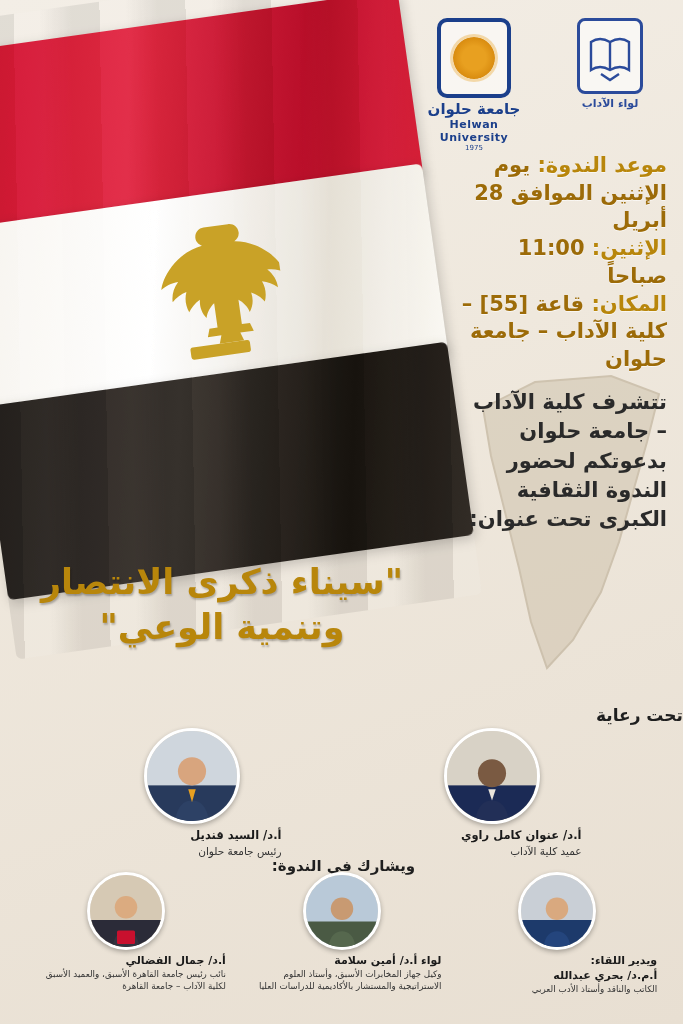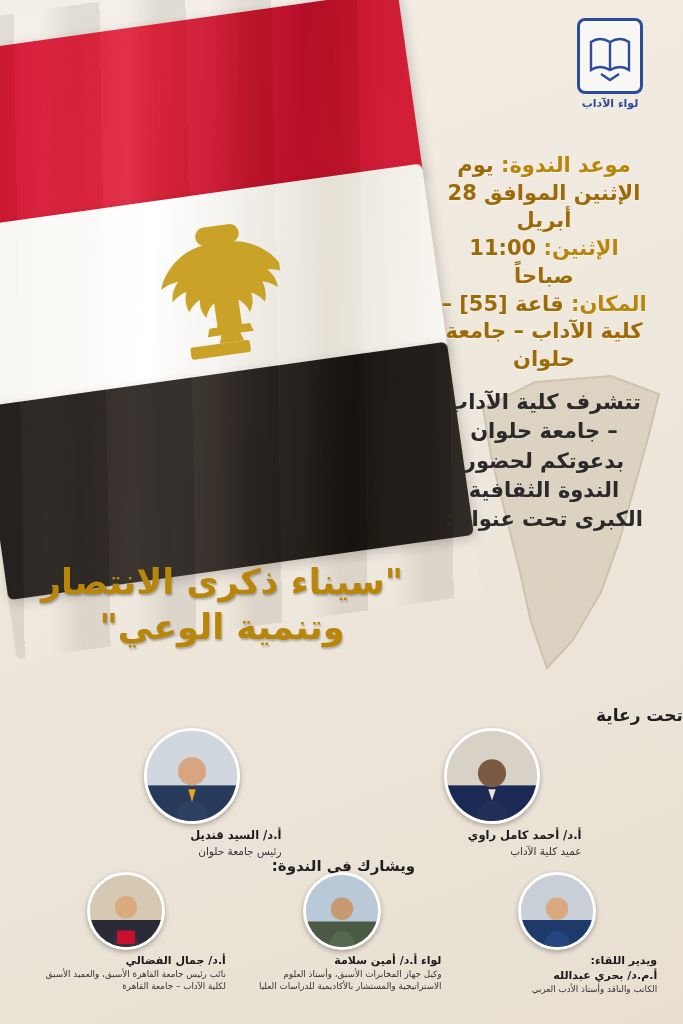--- a/index.html
+++ b/index.html
@@ -82,23 +82,23 @@
     border: 3px solid #2b4b9b; border-radius: 8px;
     background: rgba(255,255,255,0.6);
     display: flex; align-items: center; justify-content: center;
     color: #2b4b9b;
   }
   .arts-mark svg { width: 46px; height: 52px; }
   .arts-ar { color: #2b4b9b; font-size: 11px; font-weight: bold; margin-top: 3px; }
 
   
   .info-col {
-    position: absolute; right: 34px; top: 152px;
+    position: absolute; right: 16px; top: 152px;
     width: 210px;
-    text-align: center;
+    text-align: right;
     z-index: 5;
   }
   .meta {
     color: #b8860b;
     font-size: 21px; font-weight: bold; line-height: 1.32;
     text-shadow: 0 1px 0 rgba(255,255,255,0.6);
   }
   .meta .val { color: #9c6b08; }
   .invite {
     margin-top: 14px;
@@ -175,20 +175,28 @@
   </div>
 
   <div class="sinai">
     <svg viewBox="0 0 210 300" aria-hidden="true">
       <path d="M150 4 L198 22 L186 70 L172 120 L158 170 L140 220 L112 268 L86 296 L70 250 L58 196 L44 140 L30 84 L22 36 L74 10 Z" fill="#cfc3ad" stroke="#b5a68c" stroke-width="2"></path>
     </svg>
   </div>
 
   <div class="logos">
     <div class="logo-block">
+      <div class="helwan-mark">
+        <div class="helwan-sun"></div>
+      </div>
+      <div class="helwan-ar">جامعة حلوان</div>
+      <div class="helwan-en">Helwan University</div>
+      <div class="helwan-year">1975</div>
+    </div>
+    <div class="logo-block">
       <div class="arts-mark">
         <svg viewBox="0 0 46 52" fill="none" stroke="currentColor" stroke-width="2.4" aria-hidden="true">
           <path d="M4 12c6-4 12-4 19 0 7-4 13-4 19 0v28c-6-4-12-4-19 0-7-4-13-4-19 0z"></path>
           <path d="M23 12v28"></path>
           <path d="M14 44l9 6 9-6"></path>
         </svg>
       </div>
       <div class="arts-ar">لواء الآداب</div>
     </div>
   </div>
@@ -220,21 +228,21 @@
     <div class="person">
       <div class="photo">
         <svg viewBox="0 0 96 96" aria-hidden="true">
           <rect width="96" height="96" fill="#d8d2c6"></rect>
           <rect y="58" width="96" height="38" fill="#1b2a55"></rect>
           <path d="M48 30a15 15 0 1 1 0 30 15 15 0 0 1 0-30z" fill="#7a5a42"></path>
           <path d="M30 96c2-16 9-22 18-22s16 6 18 22z" fill="#222f57"></path>
           <path d="M44 62h8l-4 12z" fill="#e9e4db"></path>
         </svg>
       </div>
-      <div class="p-name">أ.د/ أحمد كامل راوي</div>
+      <div class="p-name">أ.د/ عنوان كامل راوي</div>
       <div class="p-role">عميد كلية الآداب</div>
     </div>
 
     <div class="person">
       <div class="photo">
         <svg viewBox="0 0 96 96" aria-hidden="true">
           <rect width="96" height="96" fill="#cfd6dd"></rect>
           <rect y="58" width="96" height="38" fill="#283a5c"></rect>
           <path d="M48 28a15 15 0 1 1 0 30 15 15 0 0 1 0-30z" fill="#d8a57e"></path>
           <path d="M30 96c2-16 9-22 18-22s16 6 18 22z" fill="#2d4165"></path>

